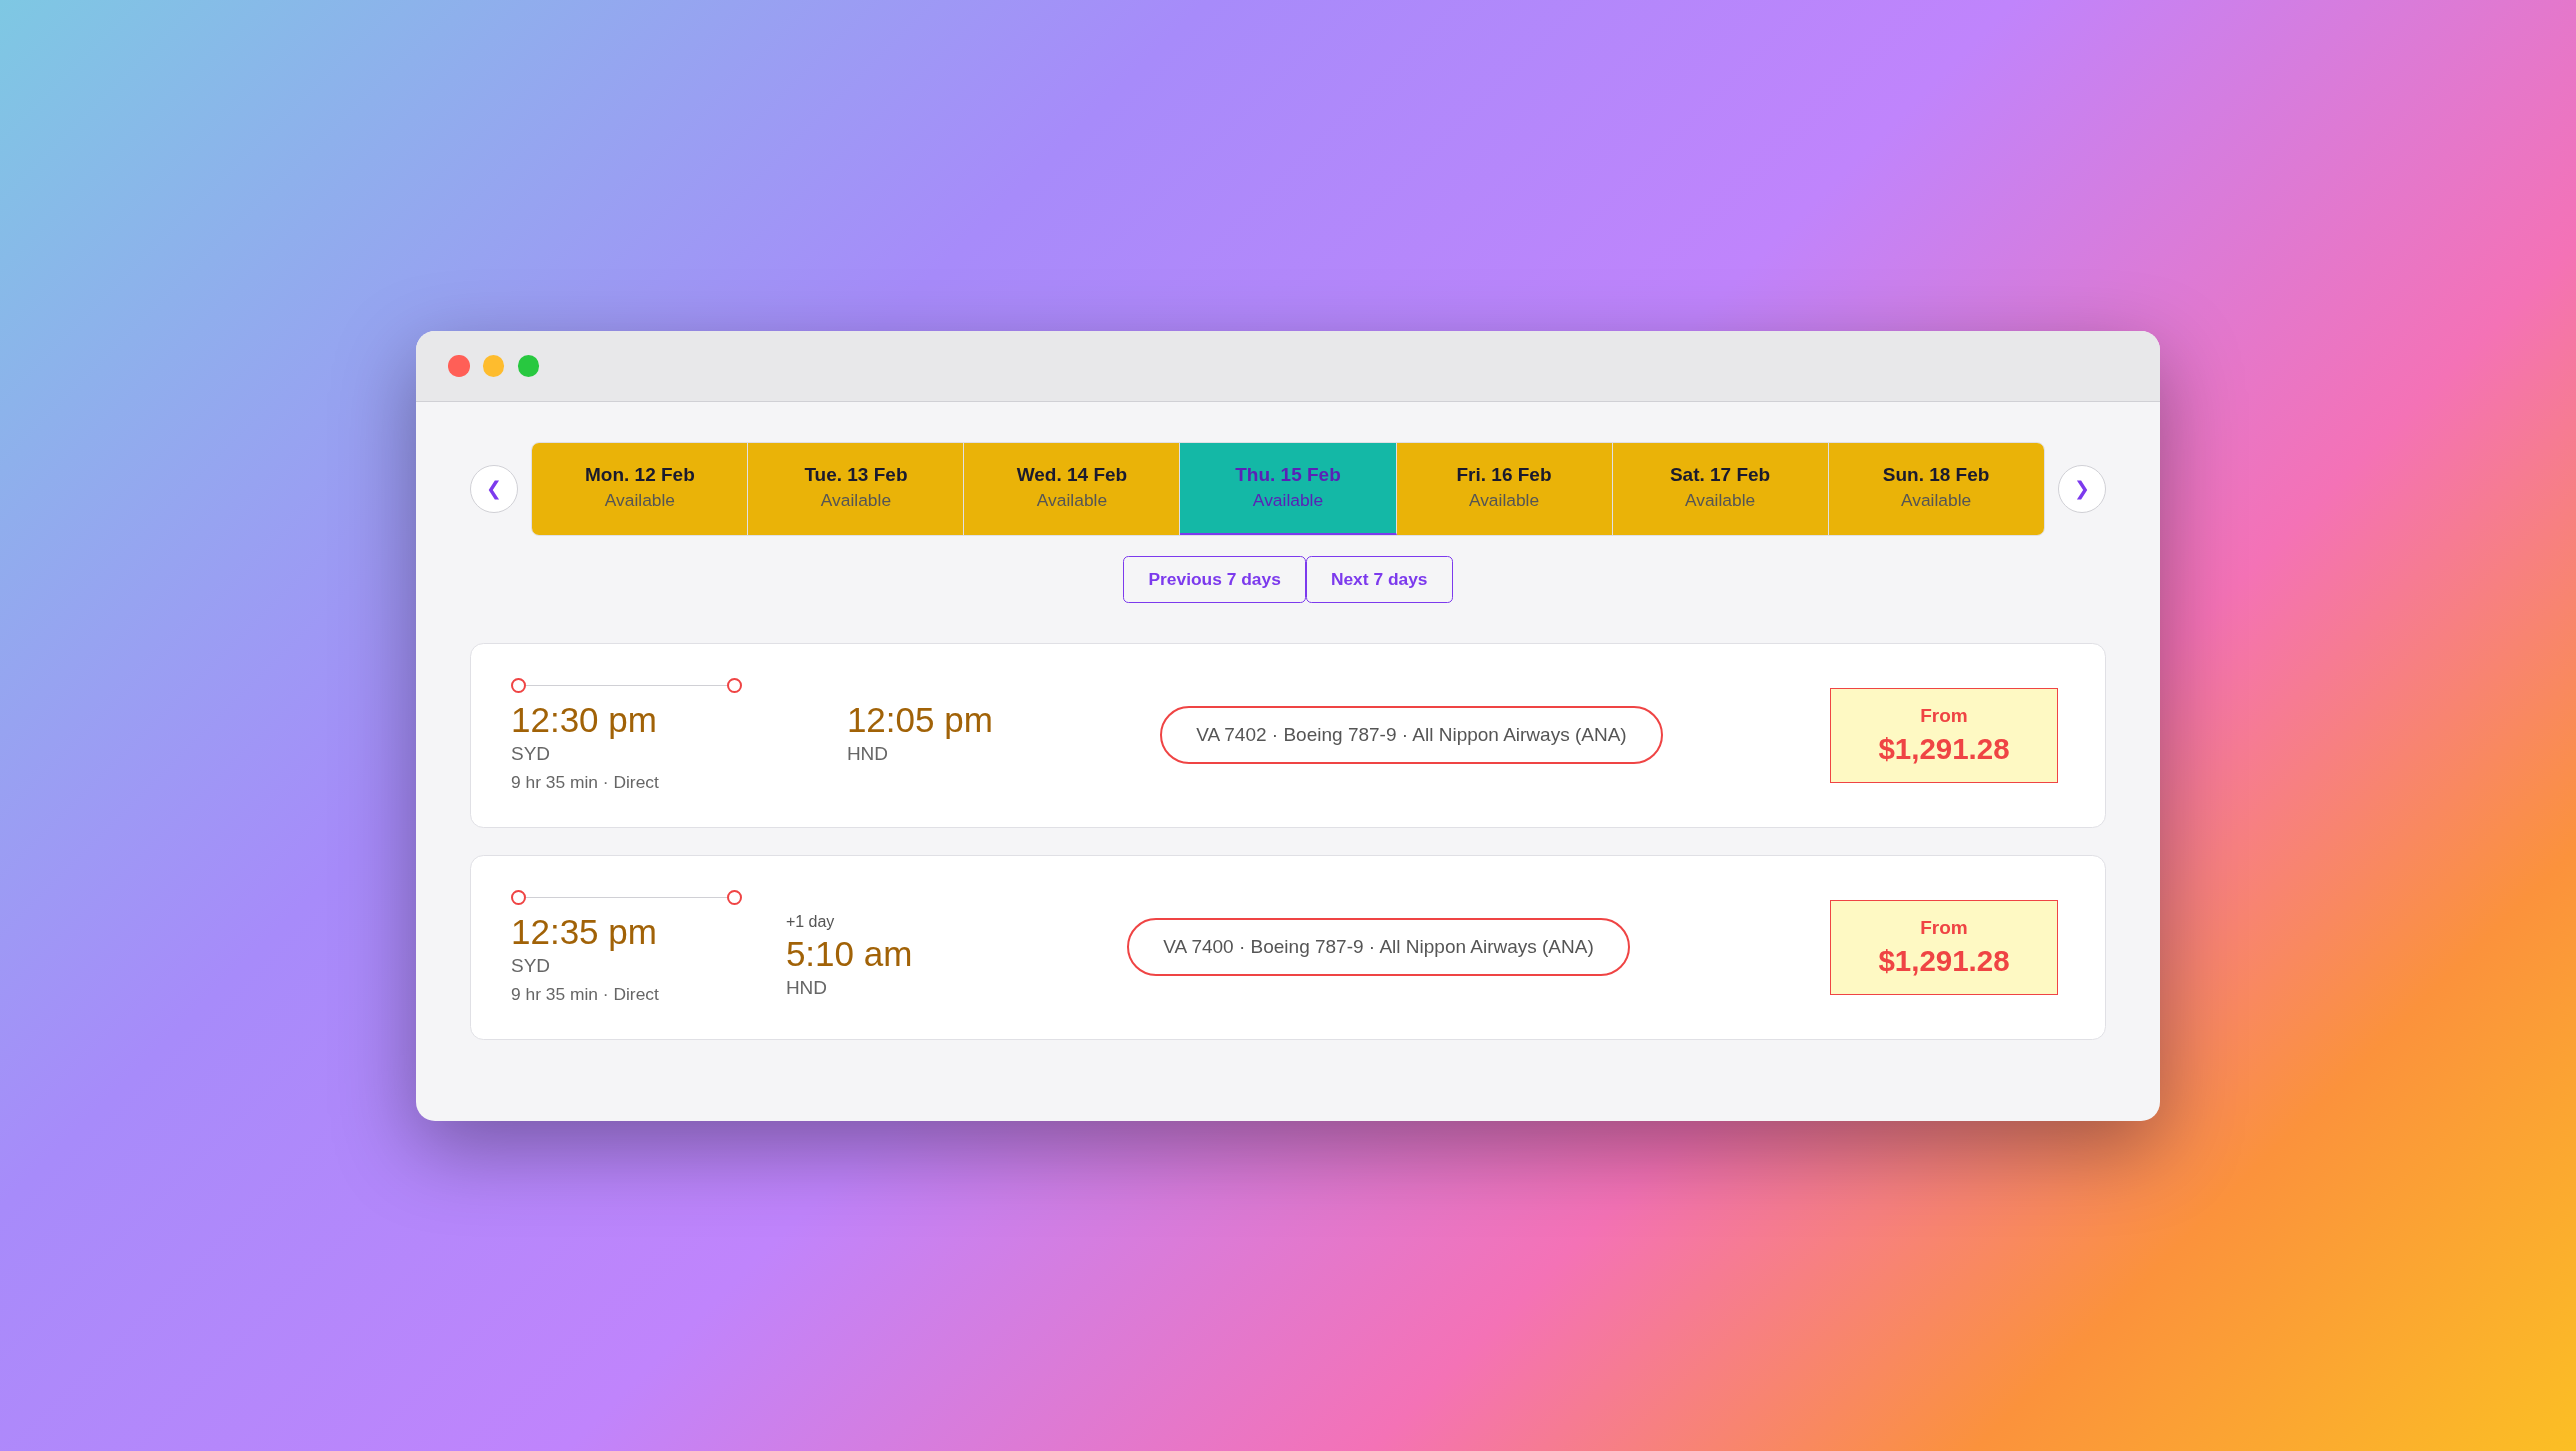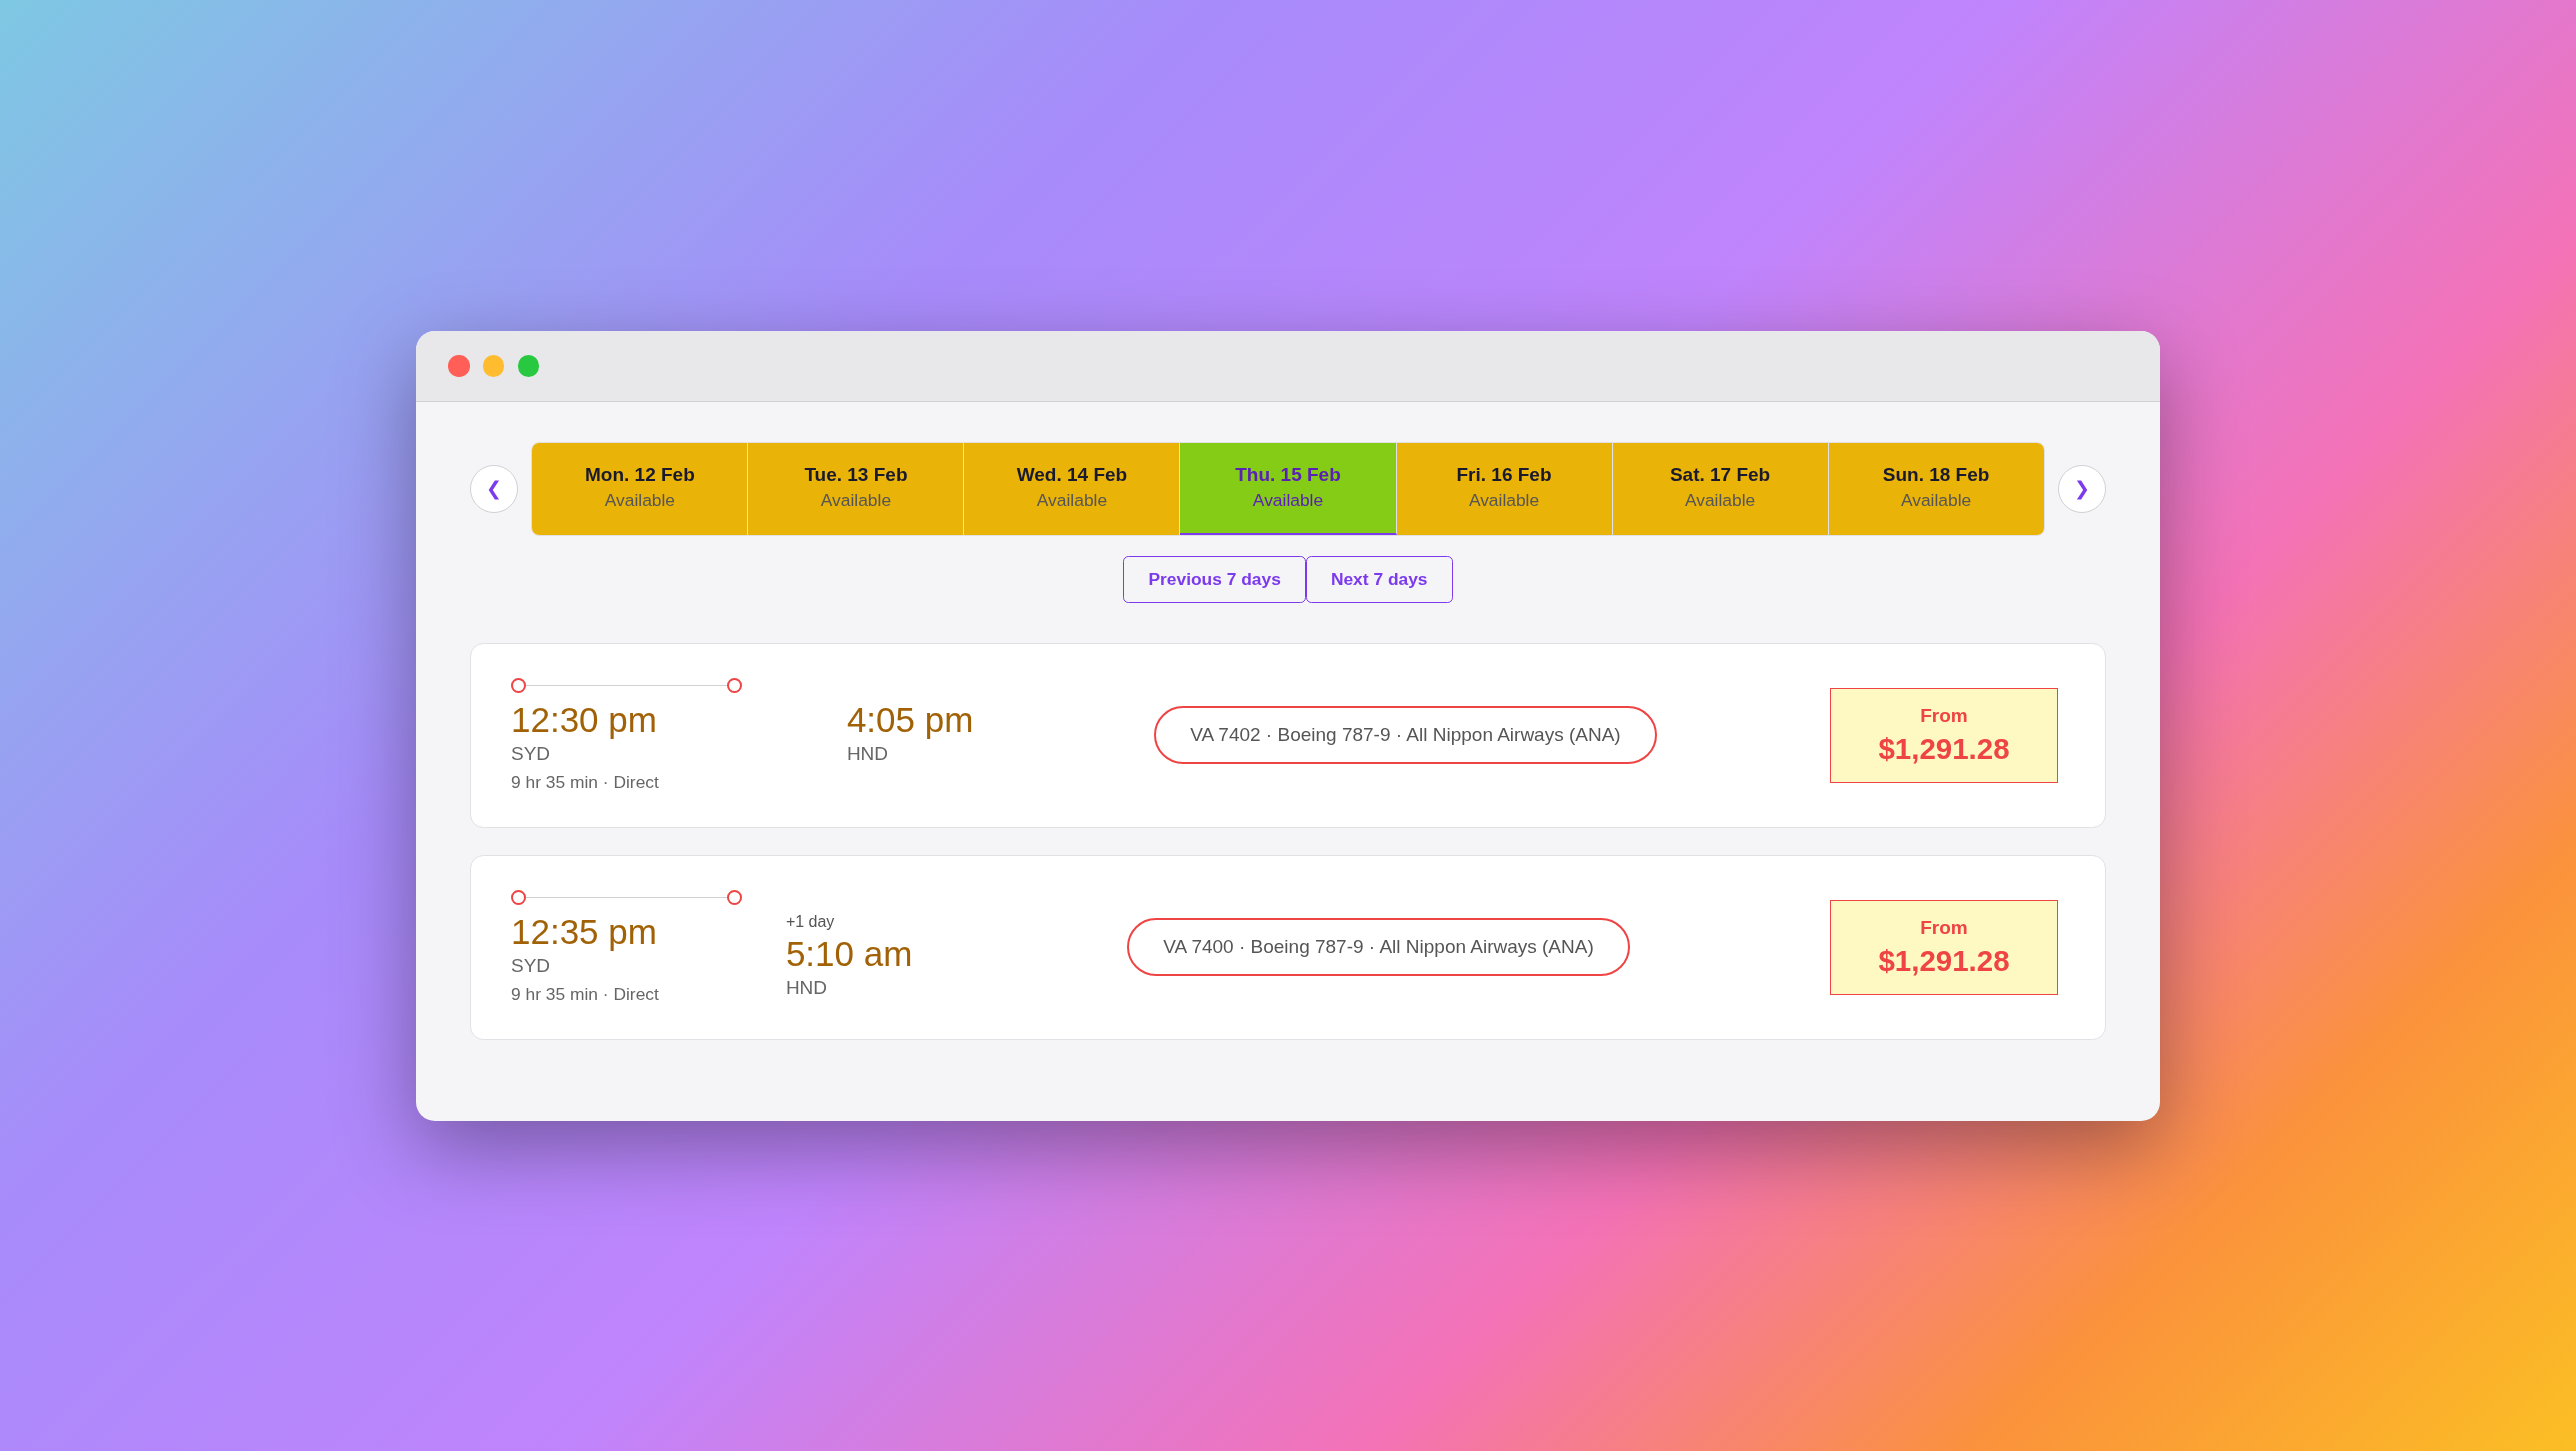--- a/index.html
+++ b/index.html
@@ -87,21 +87,21 @@
       cursor: pointer;
       border-right: 0.7px solid #e0e0e5;
       background: #eab308;
     }
 
     .date-tab:last-child {
       border-right: none;
     }
 
     .date-tab.active {
-      background: #84cc16;
+      background: #14b8a6;
       border-bottom: 2.7px solid #7c3aed;
     }
 
     .date-tab-day {
       font-size: 19px;
       font-weight: 600;
       color: #1a1a2e;
       display: block;
     }
 
@@ -330,21 +330,21 @@
             <div class="line"></div>
             <div class="dot"></div>
           </div>
           <div style="display:flex;gap:188px;align-items:flex-start;">
             <div class="dep-block">
               <div class="flight-time">12:30 pm</div>
               <div class="flight-airport">SYD</div>
               <div class="flight-duration">9 hr 35 min · Direct</div>
             </div>
             <div class="arr-block">
-              <div class="flight-time">4:05 pm</div>
+              <div class="flight-time">12:05 pm</div>
               <div class="flight-airport">HND</div>
             </div>
           </div>
         </div>
       </div>
 
       <div class="flight-info-badge">
         <div class="badge-oval">
           <span class="badge-text">VA 7402 · Boeing 787-9 · All Nippon Airways (ANA)</span>
         </div>

